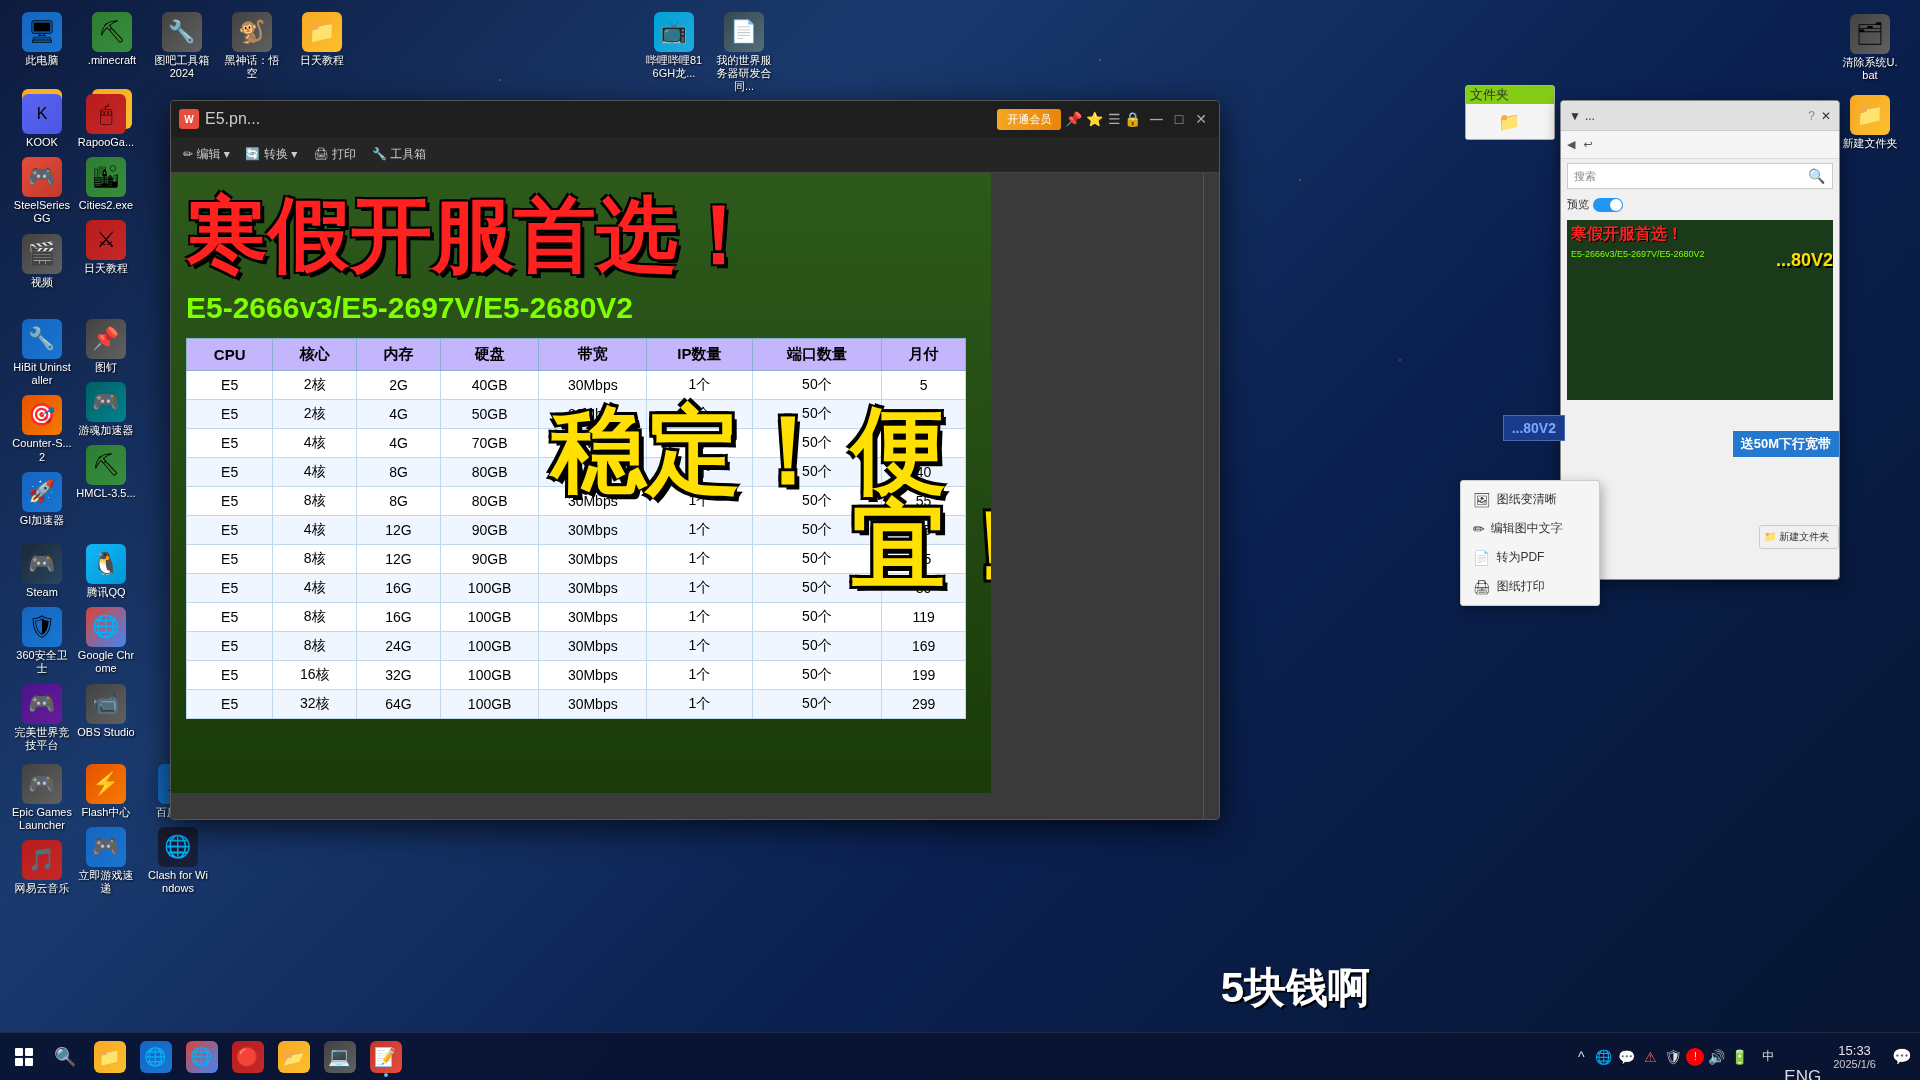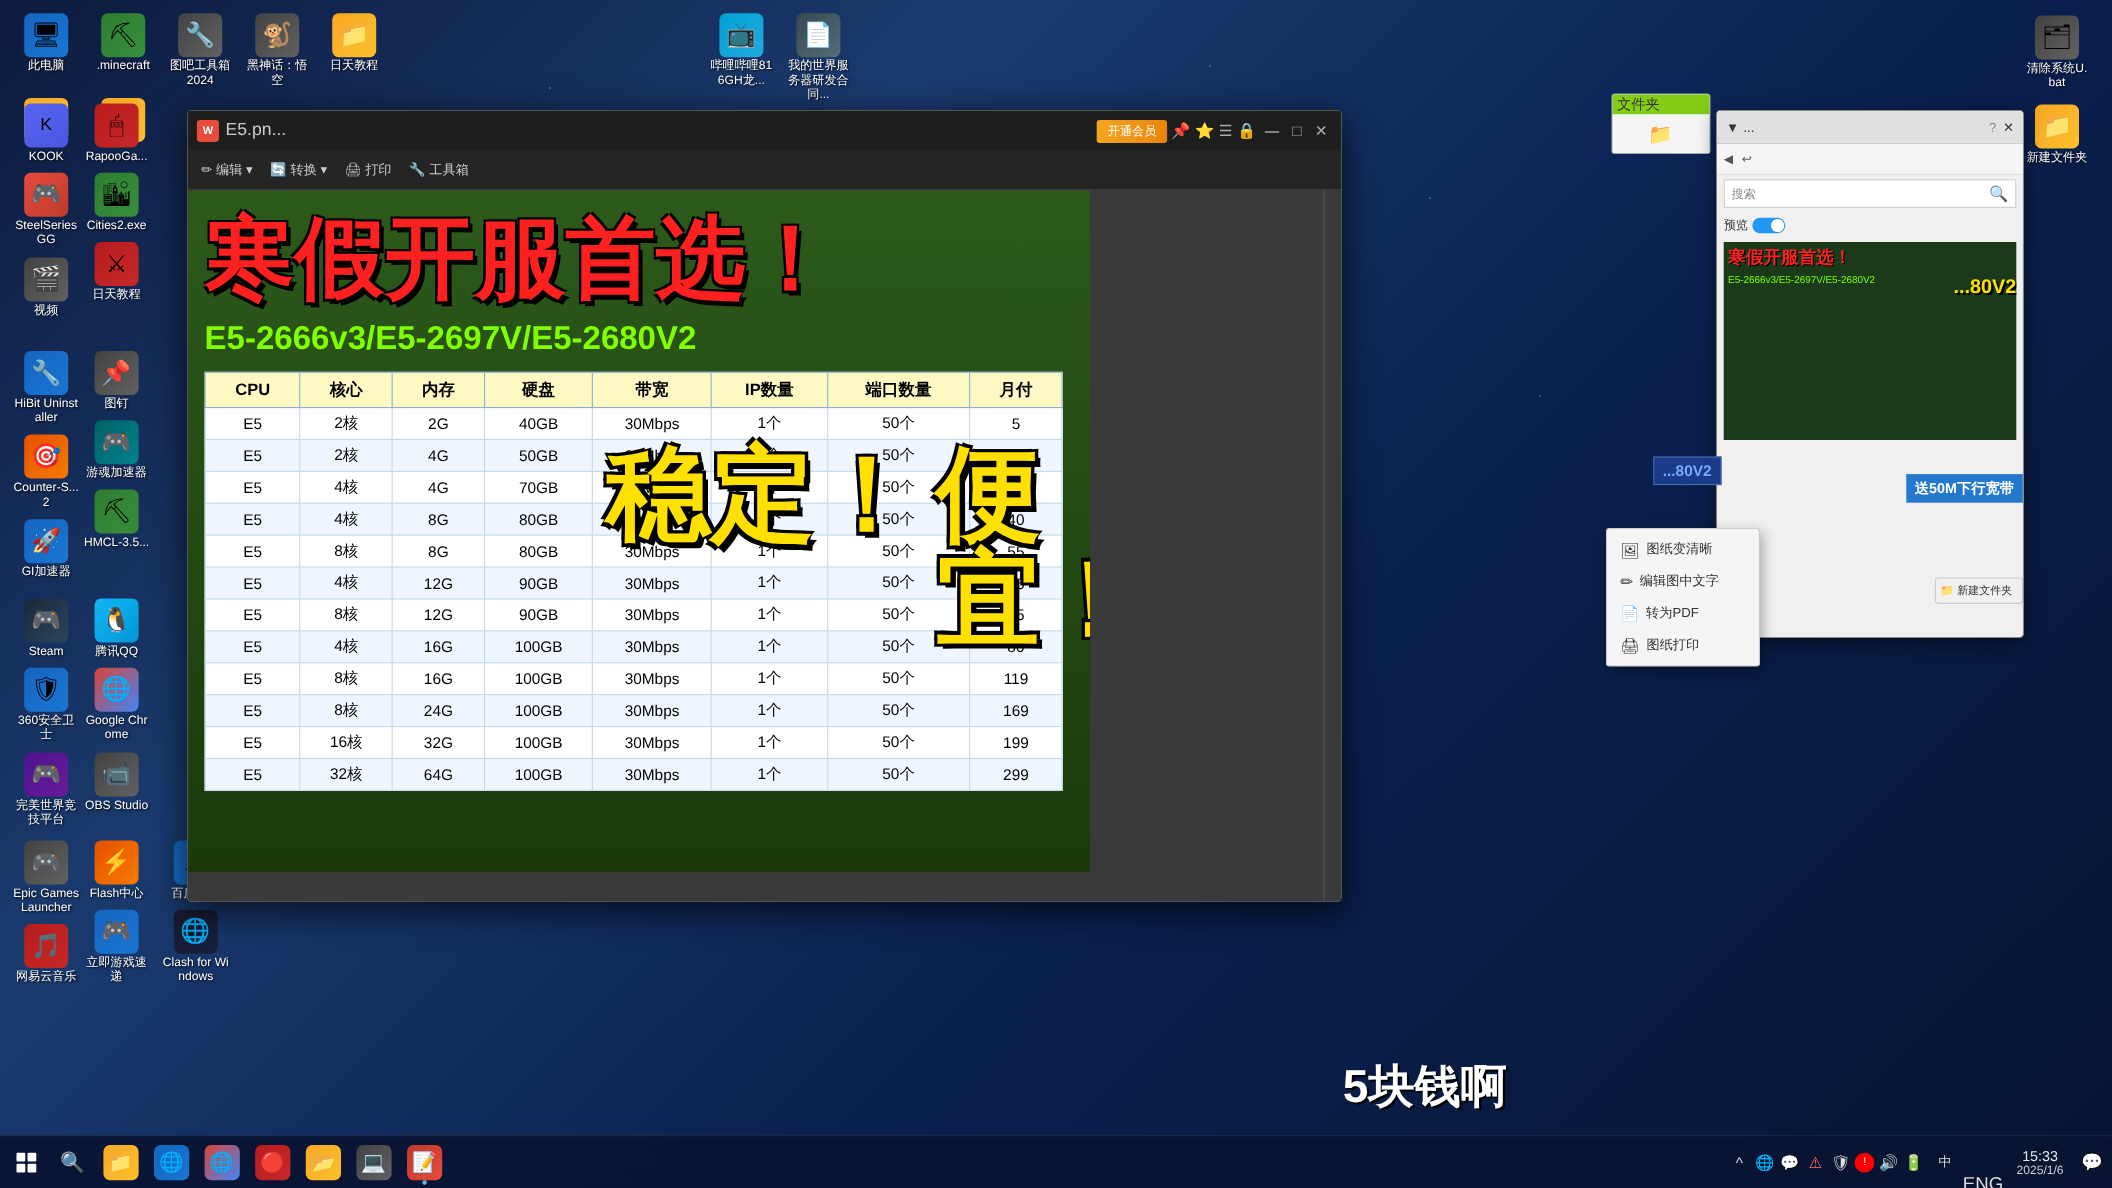--- a/index.html
+++ b/index.html
@@ -159,21 +159,21 @@
 
     
     .server-table {
       margin: 5px 15px;
       border-collapse: collapse;
       width: 780px;
       background: white;
     }
 
     .server-table th {
-      background: #fef9c3;
+      background: #c4b5fd;
       font-size: 15px;
       padding: 6px 12px;
       border: 1px solid #8ab0d0;
       font-weight: bold;
       color: #000;
       text-align: center;
     }
 
     .server-table td {
       font-size: 14px;

